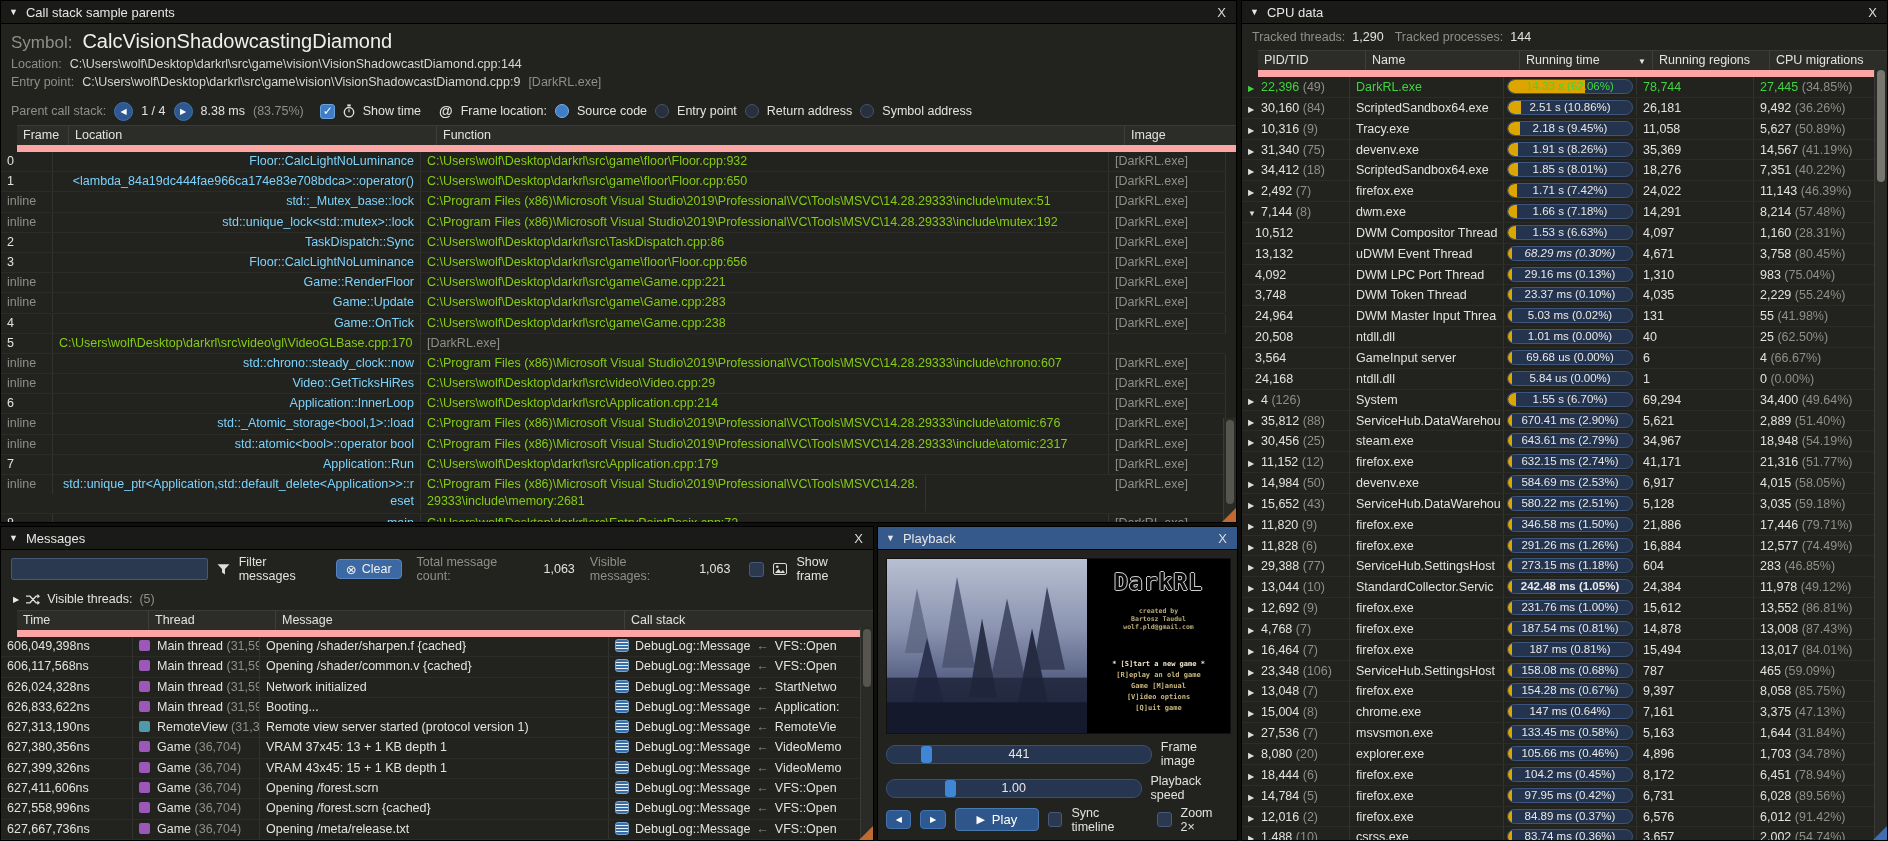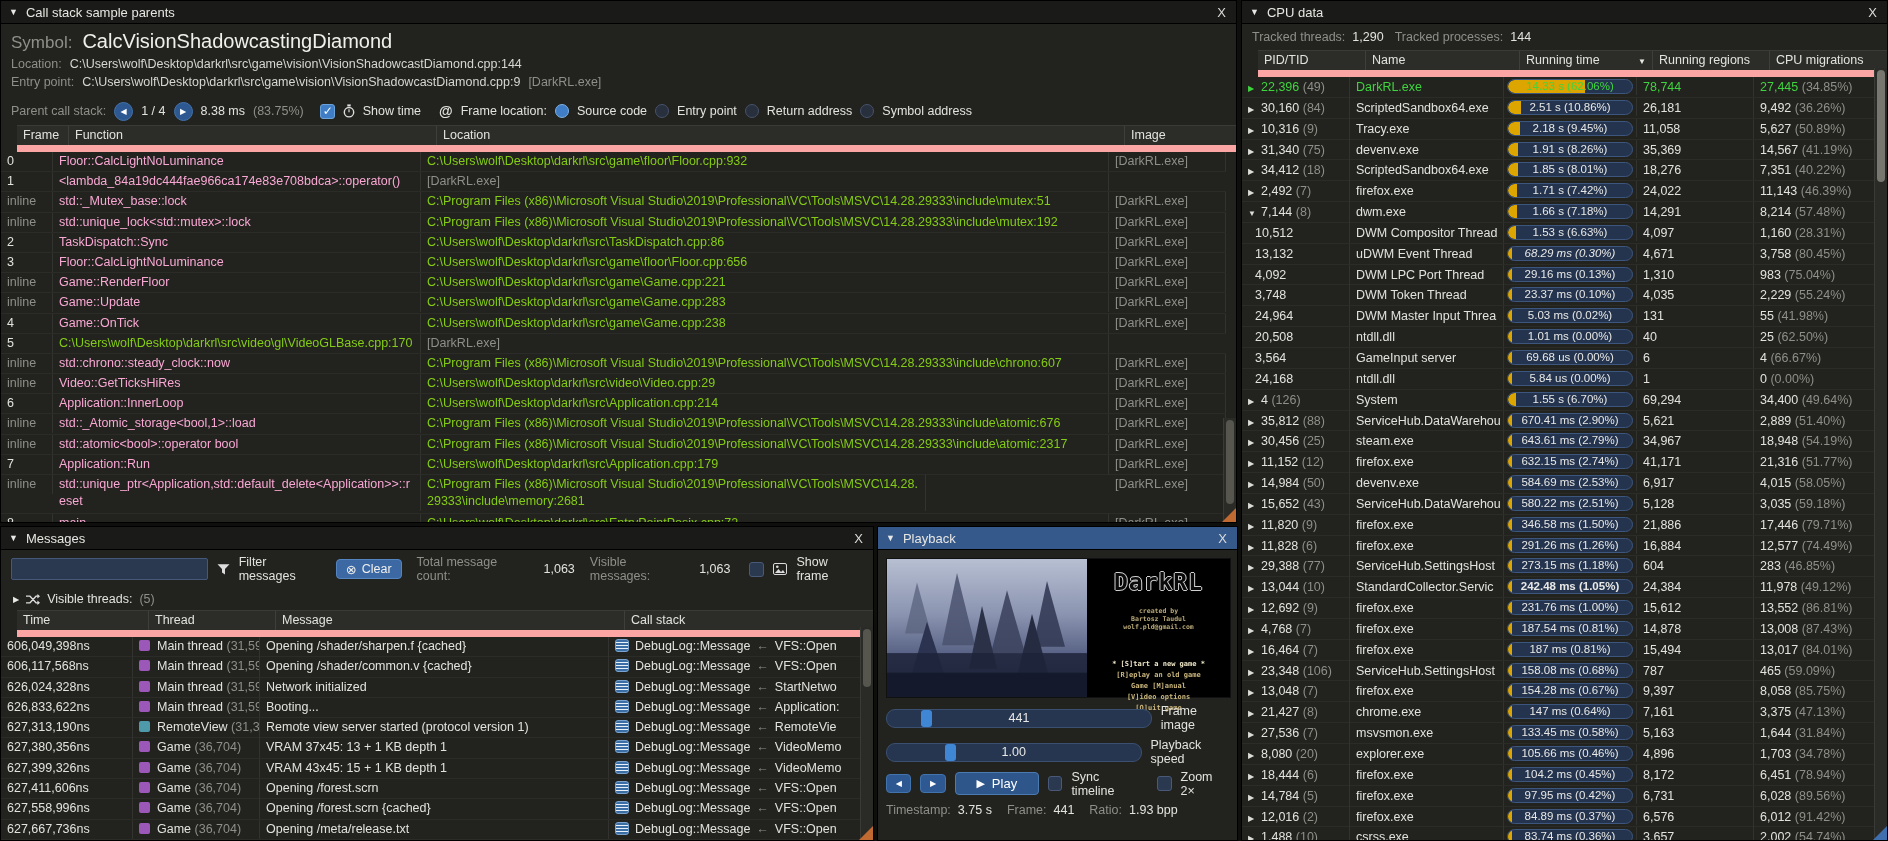--- a/index.html
+++ b/index.html
@@ -38,21 +38,21 @@
               height:19px;line-height:19px;flex:0 0 19px;margin-left:16px;}
   .table-head > div{padding:0 6px;border-right:1px solid #3e3e3a;overflow:hidden;white-space:nowrap;color:#e2e2de;}
   .cs-grid{grid-template-columns:52px 368px 688px 1fr;}
   .rows{flex:1 1 auto;overflow:hidden;position:relative;}
   .trow{display:grid;border-bottom:1px solid #2b2b28;align-items:start;}
   .trow > div{padding:1px 6px;border-right:1px solid #32322e;overflow:hidden;white-space:nowrap;box-sizing:border-box;}
   .cs-row{height:19.2px;line-height:17px;}
   .cs-row.wrap{height:38.4px;}
   .cs-row.wrap > div{white-space:normal;word-break:break-all;line-height:17px;}
   .cs-row.wrap .c-loc{max-width:505px;}
-  .c-fn{color:#f9a8d4;}
+  .c-fn{color:#7dd3fc;text-align:right;}
   .c-loc{color:#84cc16;}
   .c-img{color:#8f8f8a;}
   .vscroll{position:absolute;right:0;width:12px;background:#2a2a27;border-left:1px solid #3a3a36;}
   .vthumb{position:absolute;left:2px;right:2px;border-radius:4px;background:#56564f;}
   .corner{position:absolute;right:0;bottom:0;width:0;height:0;border-style:solid;}
   .corner.orange{border-width:0 0 14px 14px;border-color:transparent transparent #c06a32 transparent;}
   .corner.blue{border-width:0 0 14px 14px;border-color:transparent transparent #3f6fae transparent;}
 
   
   .msg-toolbar{height:38px;flex:0 0 38px;display:flex;align-items:center;gap:9px;padding:0 10px;}
@@ -64,21 +64,21 @@
   .threads-line{height:22px;flex:0 0 22px;display:flex;align-items:center;gap:7px;padding:0 12px;}
   .msg-grid{grid-template-columns:132px 127px 349px 1fr;}
   .msg-row{height:19.3px;line-height:17.5px;}
   .swatch{display:inline-block;width:11px;height:11px;border-radius:2px;margin-right:7px;vertical-align:-1px;}
   .csicon{display:inline-block;width:14px;height:13px;border-radius:3px;border:1px solid #7aa3cf;vertical-align:-2px;
           background:#3a6ea5 repeating-linear-gradient(to bottom,transparent 0 2px,#e8f0fa 2px 3px);margin-right:6px;box-sizing:border-box;}
   .arrow-left{color:#8f8f8a;margin:0 6px;}
 
   
   .pb-body{padding:8px;display:flex;flex-direction:column;gap:6px;}
-  .pb-img{width:345px;height:140px;display:flex;border:1px solid #111;box-sizing:border-box;background:#000;}
+  .pb-img{width:345px;height:176px;display:flex;border:1px solid #111;box-sizing:border-box;background:#000;}
   .pb-forest{width:200px;height:100%;}
   .pb-screen{flex:1;background:#000;display:flex;flex-direction:column;align-items:center;padding-top:10px;
              font-family:"DejaVu Sans Mono","Liberation Mono",monospace;}
   .pb-logo{font-size:23px;font-weight:bold;color:#0a0a0a;letter-spacing:1px;
            text-shadow:-1px 0 #cfcfcf,1px 0 #cfcfcf,0 -1px #cfcfcf,0 1px #cfcfcf;}
   .pb-credit{margin-top:12px;font-size:6.5px;line-height:8px;color:#b8a878;font-weight:bold;text-align:center;}
   .pb-menu{margin-top:28px;font-size:7px;line-height:11px;color:#cbb77e;font-weight:bold;text-align:center;}
   .pb-menu div:first-child{color:#efe7c8;}
   .slider-row{display:flex;align-items:center;gap:9px;}
   .slider{position:relative;width:287px;height:19px;background:#263550;border:1px solid #3b5070;
@@ -157,34 +157,35 @@
           <span class="radio"></span>
           <span class="white">Entry point</span>
           <span class="radio"></span>
           <span class="white">Return address</span>
           <span class="radio"></span>
           <span class="white">Symbol address</span>
         </span>
     </div>
     <div class="table-head cs-grid" style="width:1225px;">
       <div>Frame</div>
+      <div>Location</div>
       <div>Function</div>
-      <div>Location</div>
       <div>Image</div>
     </div>
     <div class="rows" id="cs-rows" style="width:1225px;">
         <div class="trow cs-row cs-grid">
           <div class="white">0</div>
           <div class="c-fn">Floor::CalcLightNoLuminance</div>
           <div class="c-loc">C:\Users\wolf\Desktop\darkrl\src\game\floor\Floor.cpp:932</div>
           <div class="c-img">[DarkRL.exe]</div>
         </div>
         <div class="trow cs-row cs-grid">
           <div class="white">1</div>
           <div class="c-fn">&lt;lambda_84a19dc444fae966ca174e83e708bdca&gt;::operator()</div>
+          <div class="c-loc">C:\Users\wolf\Desktop\darkrl\src\game\floor\Floor.cpp:650</div>
           <div class="c-img">[DarkRL.exe]</div>
         </div>
         <div class="trow cs-row cs-grid">
           <div class="gray">inline</div>
           <div class="c-fn">std::_Mutex_base::lock</div>
           <div class="c-loc">C:\Program Files (x86)\Microsoft Visual Studio\2019\Professional\VC\Tools\MSVC\14.28.29333\include\mutex:51</div>
           <div class="c-img">[DarkRL.exe]</div>
         </div>
         <div class="trow cs-row cs-grid">
           <div class="gray">inline</div>
@@ -855,21 +856,21 @@
           <div style="padding: 1px 3px;">
             <div class="bar">
               <div class="fill" style="width: 3%;"></div>
               <span class="blabel">154.28 ms (0.67%)</span>
             </div>
           </div>
           <div class="white">9,397</div>
           <div><span class="white">8,058 </span><span class="gray">(85.75%)</span></div>
         </div>
         <div class="trow cpu-row cpu-grid">
-          <div class="c-pid"><span class="exp">▶</span><span class="white">21,427 </span><span class="gray">(8)</span></div>
+          <div class="c-pid"><span class="exp">▶</span><span class="white">15,004 </span><span class="gray">(8)</span></div>
           <div class="c-fnname nameclip white">chrome.exe</div>
           <div style="padding: 1px 3px;">
             <div class="bar">
               <div class="fill" style="width: 3%;"></div>
               <span class="blabel">147 ms (0.64%)</span>
             </div>
           </div>
           <div class="white">7,161</div>
           <div><span class="white">3,375 </span><span class="gray">(47.13%)</span></div>
         </div>

